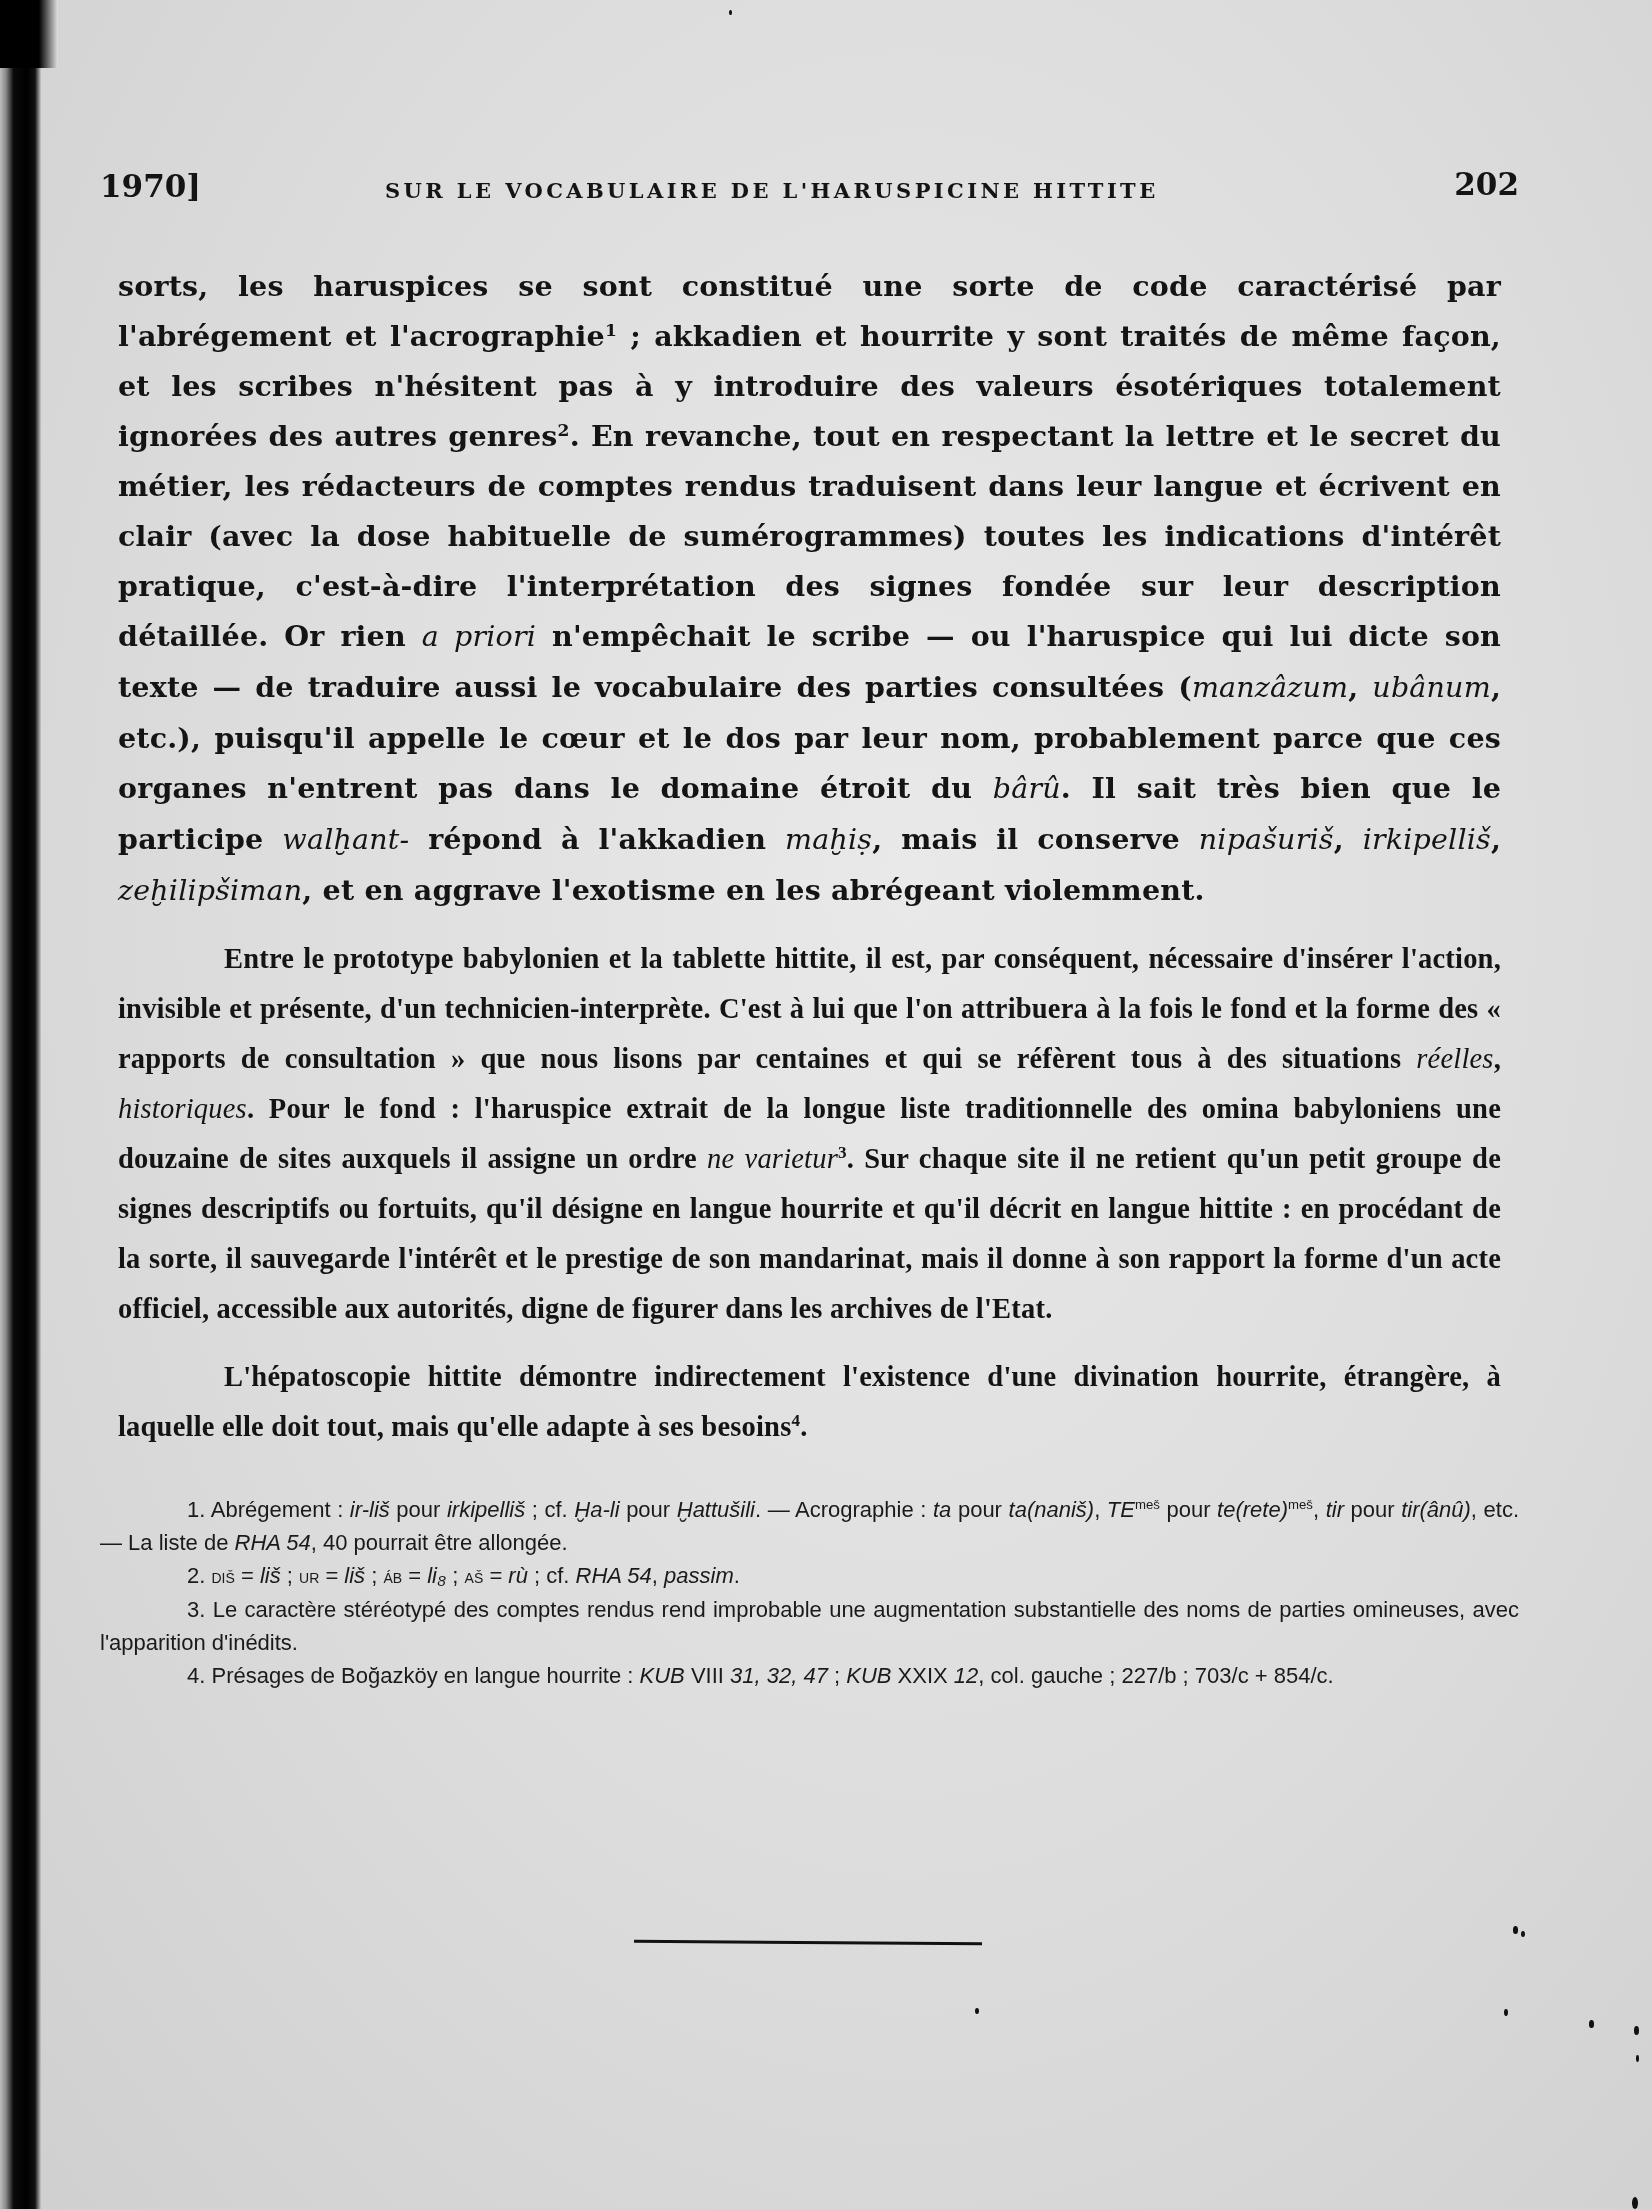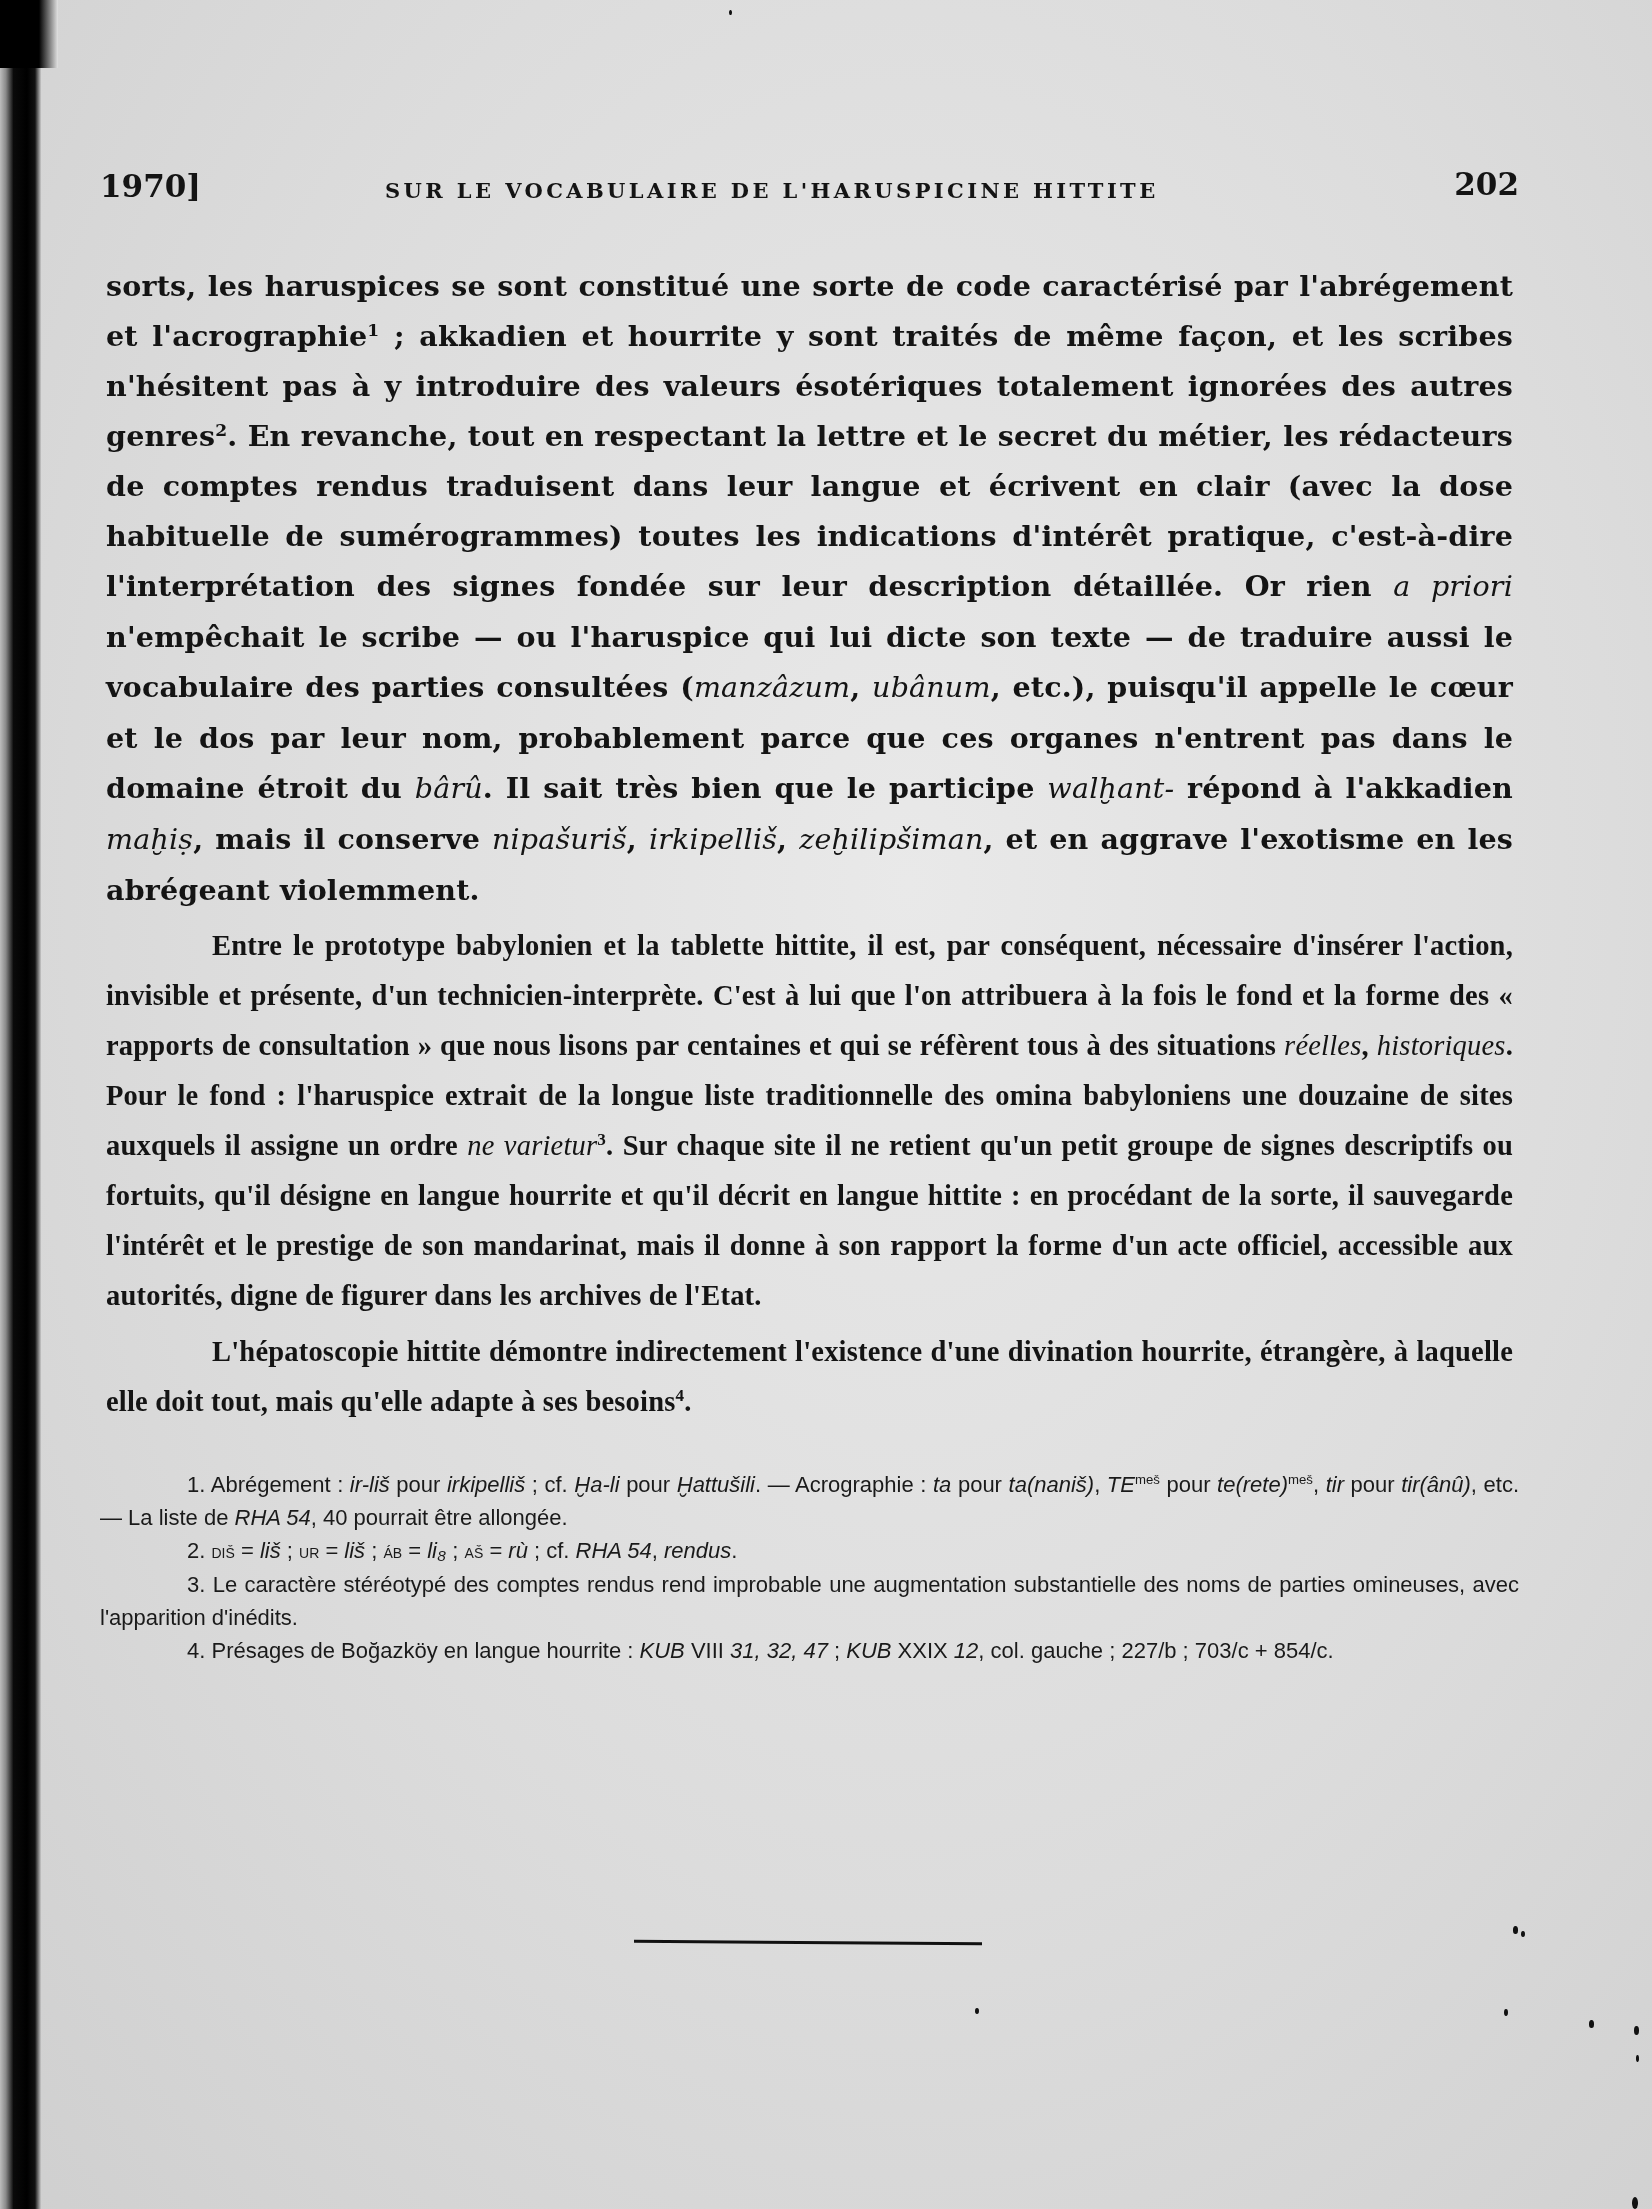--- a/index.html
+++ b/index.html
@@ -34,21 +34,21 @@
 
   .body-text {
     margin-top: 39px;
     font-family: "DejaVu Serif", serif;
     font-weight: bold;
     font-size: 28.5px;
     line-height: 50px;
     text-align: justify;
     letter-spacing: 0.2px;
   }
-  .body-text p { margin: 6px; }
+  .body-text p { margin: 18px; }
   .body-text p.indent { text-indent: 106px; font-family: Liberation Serif, serif; }
   .body-text i, .fn i { font-style: italic; font-weight: normal; }
   sup { font-size: 60%; line-height: 0; vertical-align: super; }
 
   .footnotes {
     margin-top: 41px;
     font-family: "Liberation Sans", sans-serif;
     font-size: 22px;
     line-height: 33px;
     text-align: justify;
@@ -82,21 +82,21 @@
     <p><span>sorts, les haruspices se sont constitué une sorte de code caractérisé par l'abrégement et l'acrographie</span><sup>1</sup><span> ; akkadien et hourrite y sont traités de même façon, et les scribes n'hésitent pas à y introduire des valeurs ésotériques totalement ignorées des autres genres</span><sup>2</sup><span>. En revanche, tout en respectant la lettre et le secret du métier, les rédacteurs de comptes rendus traduisent dans leur langue et écrivent en clair (avec la dose habituelle de sumérogrammes) toutes les indications d'intérêt pratique, c'est-à-dire l'interprétation des signes fondée sur leur description détaillée. Or rien </span><i>a priori</i><span> n'empêchait le scribe — ou l'haruspice qui lui dicte son texte — de traduire aussi le vocabulaire des parties consultées (</span><i>manzâzum</i><span>, </span><i>ubânum</i><span>, etc.), puisqu'il appelle le cœur et le dos par leur nom, probablement parce que ces organes n'entrent pas dans le domaine étroit du </span><i>bârû</i><span>. Il sait très bien que le participe </span><i>walḫant-</i><span> répond à l'akkadien </span><i>maḫiṣ</i><span>, mais il conserve </span><i>nipašuriš</i><span>, </span><i>irkipelliš</i><span>, </span><i>zeḫilipšiman</i><span>, et en aggrave l'exotisme en les abrégeant violemment.</span></p>
 
     <p class="indent"><span>Entre le prototype babylonien et la tablette hittite, il est, par conséquent, nécessaire d'insérer l'action, invisible et présente, d'un technicien-interprète. C'est à lui que l'on attribuera à la fois le fond et la forme des « rapports de consultation » que nous lisons par centaines et qui se réfèrent tous à des situations </span><i>réelles</i><span>, </span><i>historiques</i><span>. Pour le fond : l'haruspice extrait de la longue liste traditionnelle des omina babyloniens une douzaine de sites auxquels il assigne un ordre </span><i>ne varietur</i><sup>3</sup><span>. Sur chaque site il ne retient qu'un petit groupe de signes descriptifs ou fortuits, qu'il désigne en langue hourrite et qu'il décrit en langue hittite : en procédant de la sorte, il sauvegarde l'intérêt et le prestige de son mandarinat, mais il donne à son rapport la forme d'un acte officiel, accessible aux autorités, digne de figurer dans les archives de l'Etat.</span></p>
 
     <p class="indent"><span>L'hépatoscopie hittite démontre indirectement l'existence d'une divination hourrite, étrangère, à laquelle elle doit tout, mais qu'elle adapte à ses besoins</span><sup>4</sup><span>.</span></p>
   </div>
 
   <div class="footnotes">
     <p class="fn indent"><span>1.</span><span> Abrégement : </span><i>ir-liš</i><span> pour </span><i>irkipelliš</i><span> ; cf. </span><i>Ḫa-li</i><span> pour </span><i>Ḫattušili</i><span>. — Acrographie : </span><i>ta</i><span> pour </span><i>ta(naniš)</i><span>, </span><i>TE</i><sup>meš</sup><span> pour </span><i>te(rete)</i><sup>meš</sup><span>, </span><i>tir</i><span> pour </span><i>tir(ânû)</i><span>, etc. — La liste de </span><i>RHA 54</i><span>, 40 pourrait être allongée.</span></p>
 
-    <p class="fn indent"><span>2.</span> <span class="sc">diš</span><span> = </span><i>liš</i><span> ; </span><span class="sc">ur</span><span> = </span><i>liš</i><span> ; </span><span class="sc">áb</span><span> = </span><i>li₈</i><span> ; </span><span class="sc">aš</span><span> = </span><i>rù</i><span> ; cf. </span><i>RHA 54</i><span>, </span><i>rendus</i><span>.</span></p>
+    <p class="fn indent"><span>2.</span> <span class="sc">diš</span><span> = </span><i>liš</i><span> ; </span><span class="sc">ur</span><span> = </span><i>liš</i><span> ; </span><span class="sc">áb</span><span> = </span><i>li₈</i><span> ; </span><span class="sc">aš</span><span> = </span><i>rù</i><span> ; cf. </span><i>RHA 54</i><span>, </span><i>passim</i><span>.</span></p>
 
     <p class="fn indent"><span>3.</span><span> Le caractère stéréotypé des comptes rendus rend improbable une augmentation substantielle des noms de parties omineuses, avec l'apparition d'inédits.</span></p>
 
     <p class="fn indent"><span>4.</span><span> Présages de Boğazköy en langue hourrite : </span><i>KUB</i><span> VIII </span><i>31, 32, 47</i><span> ; </span><i>KUB</i><span> XXIX </span><i>12</i><span>, col. gauche ; 227/b ; 703/c + 854/c.</span></p>
   </div>
 </div>
 
 <div class="end-rule"></div>
 
 <div class="speck" style="left:1513px;top:1926px;width:4.8px;height:7.7px;"></div>

